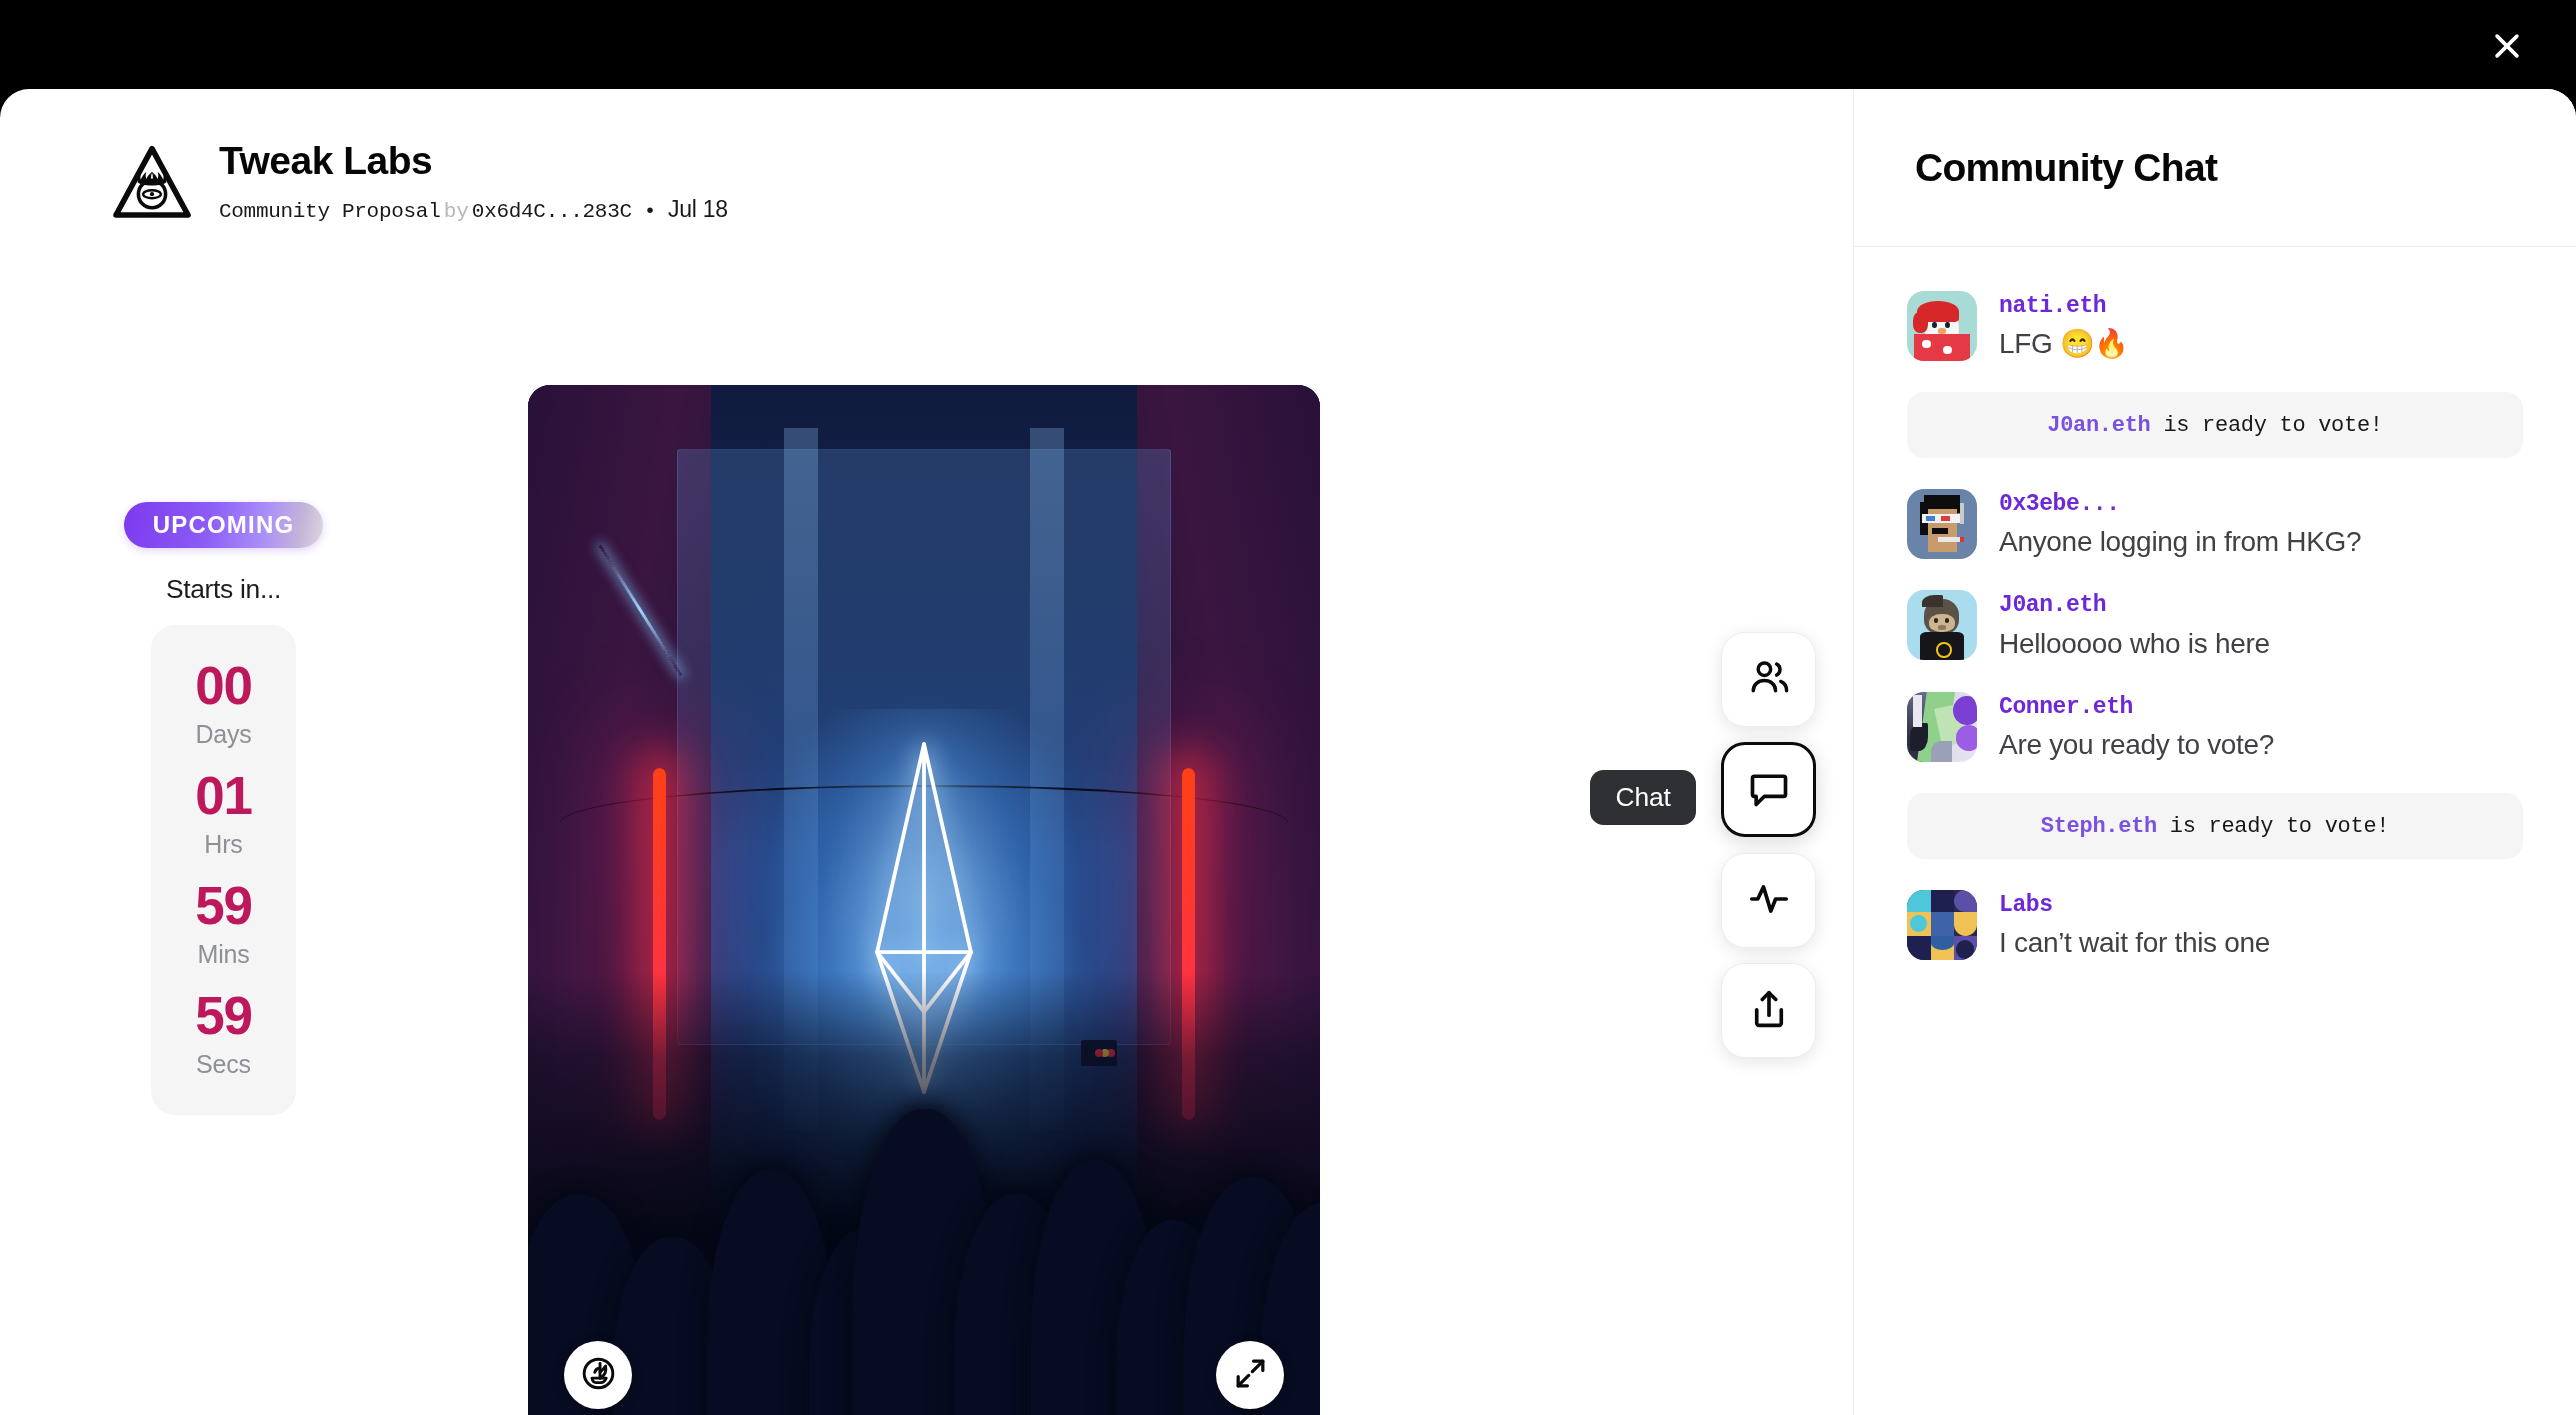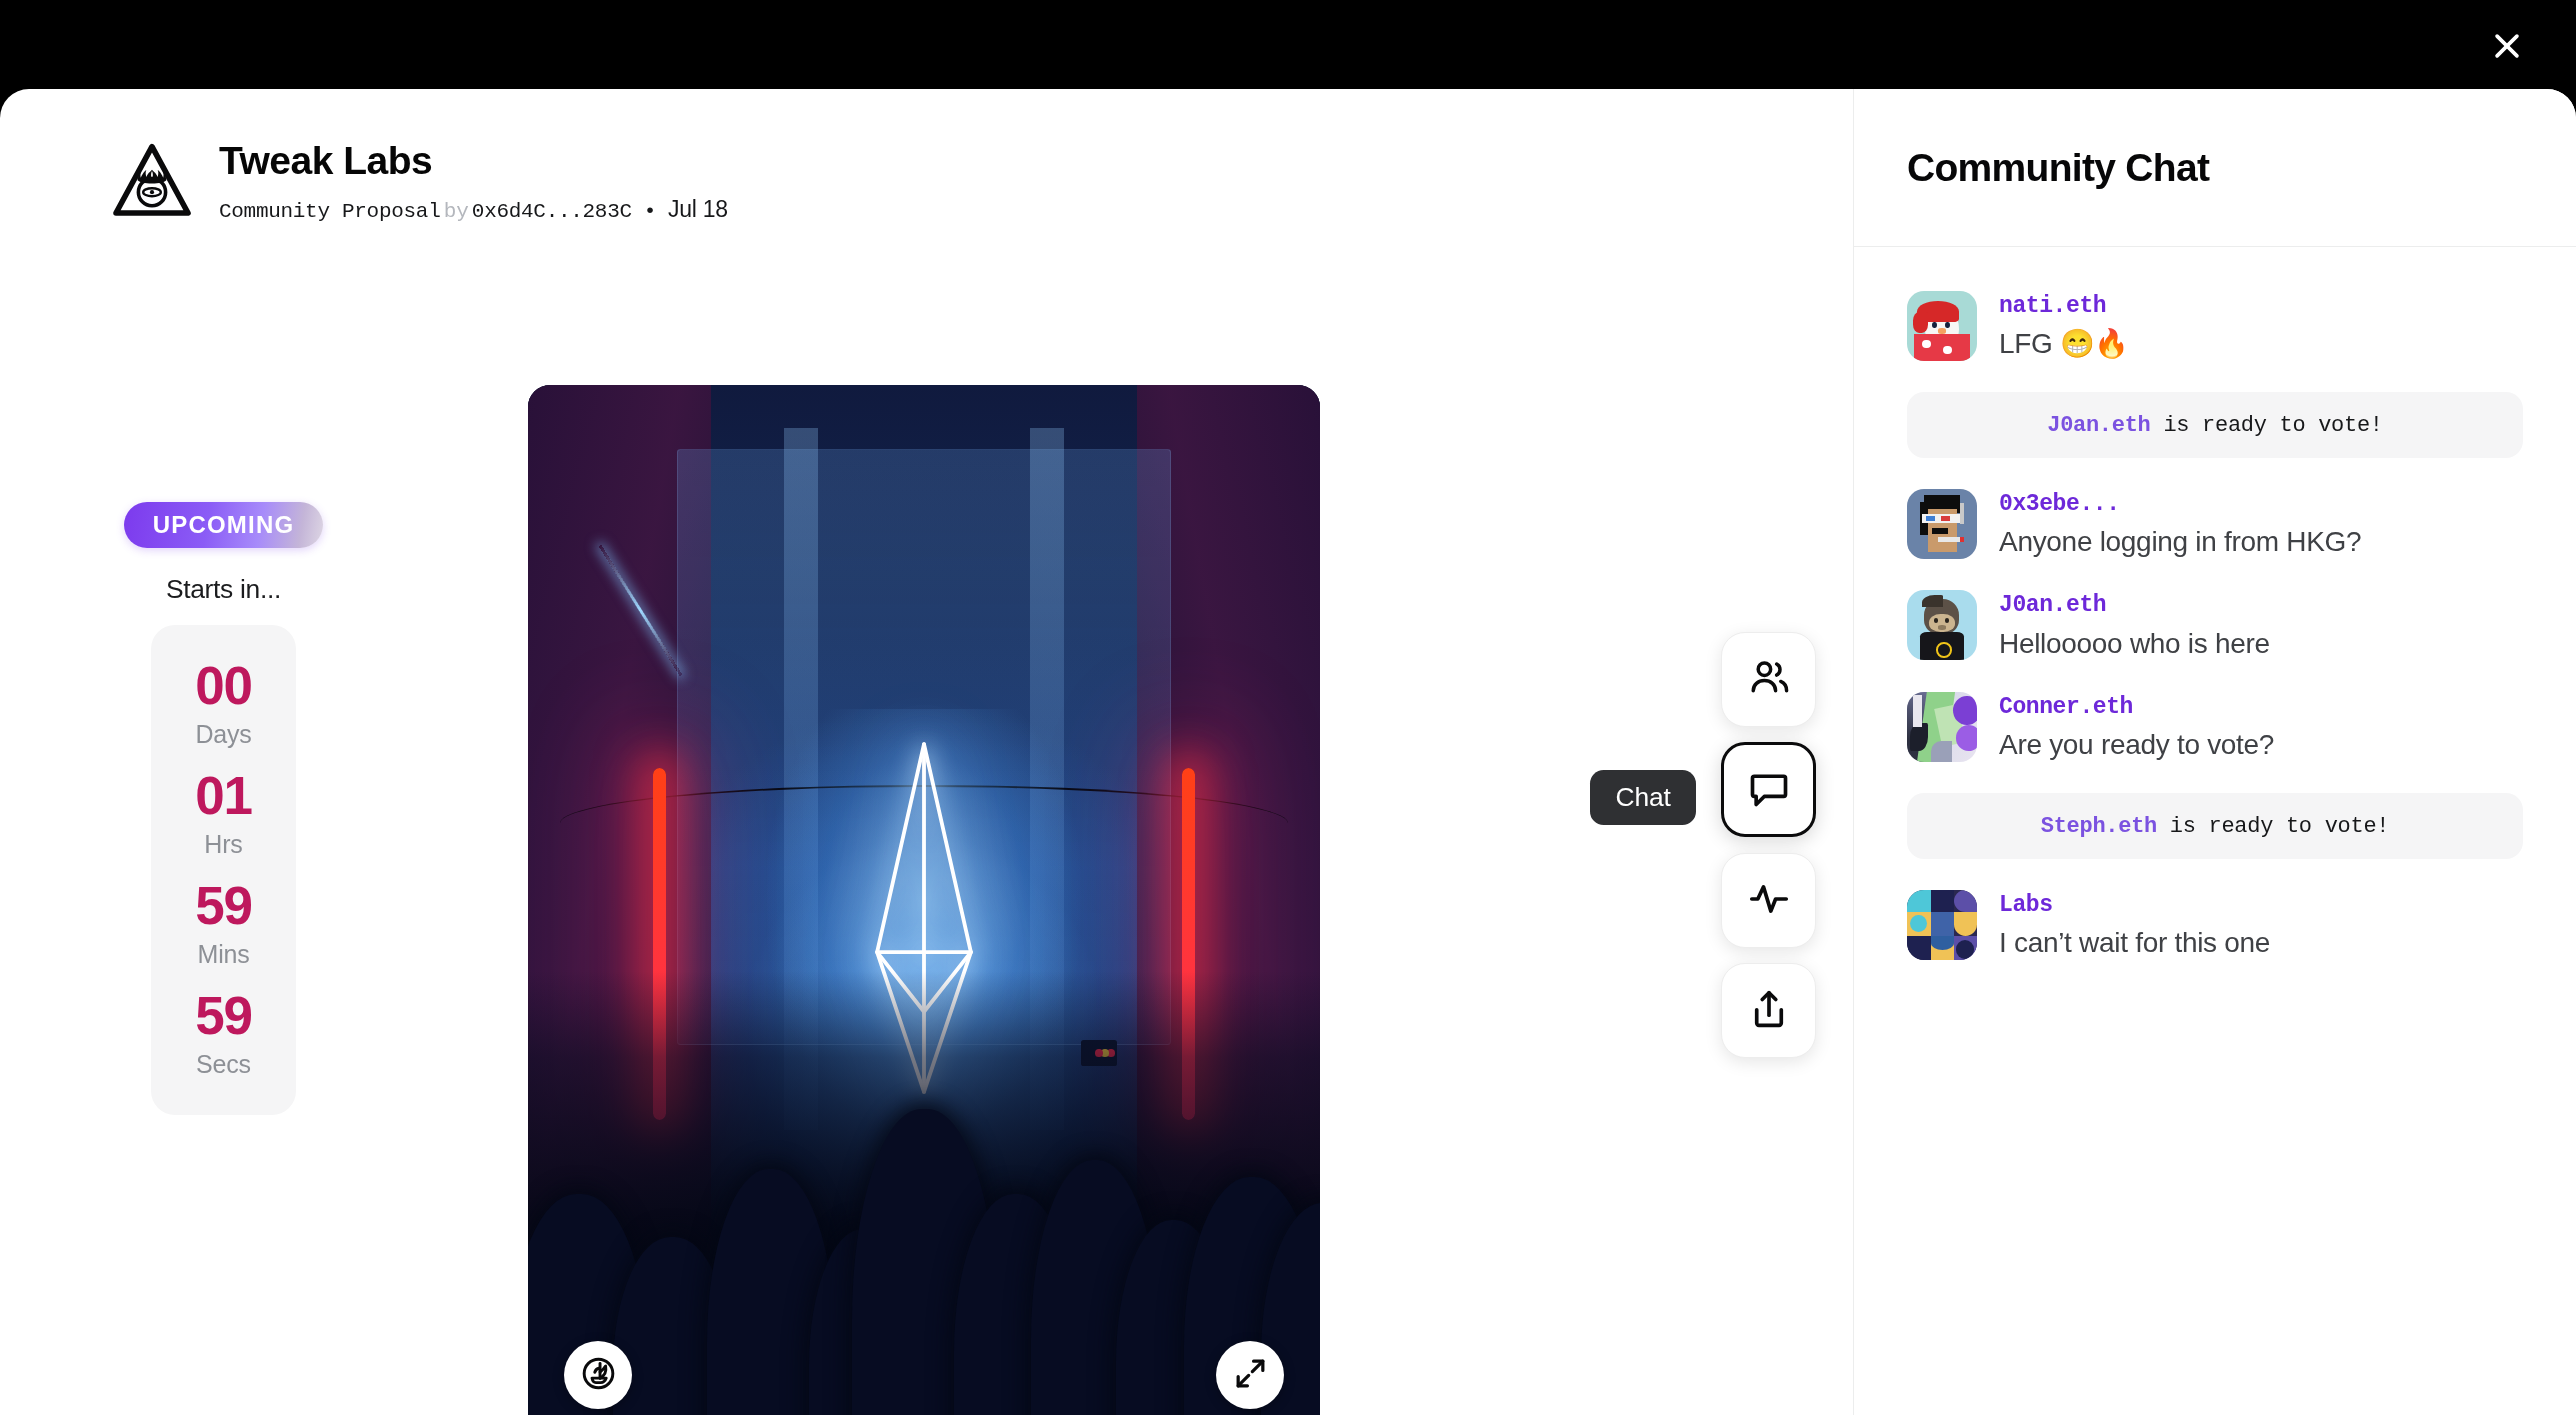--- a/index.html
+++ b/index.html
@@ -34,21 +34,21 @@
 
   
   #main {
     position:absolute; top:0; left:0;
     width:1853px; height:1326px;
   }
 
   
   #proposal-header {
     position:absolute; top:47px; left:112px;
-    display:flex; align-items:flex-start; gap:27px;
+    display:flex; align-items:flex-end; gap:27px;
   }
   #brand-logo { width:80px; height:80px; flex:0 0 auto; margin-top:5.1px; }
   #header-text { padding-top:5.1px; }
   #proposal-title {
     font-size:39px; font-weight:700; color:#060606;
     letter-spacing:-0.5px; line-height:1.05;
   }
   #proposal-meta {
     margin-top:13.6px;
     font-family:"Liberation Mono", monospace;
@@ -229,21 +229,21 @@
     background:#fff;
     border-left:1.7px solid #eceded;
   }
   #chat-header {
     height:158px;
     border-bottom:1.7px solid #eceded;
     display:flex; align-items:center;
     padding-left:53px;
   }
   #chat-title {
-    font-size:39px; font-weight:700; color:#070708; letter-spacing:-0.7px;
+    font-size:39px; font-weight:700; color:#070708; letter-spacing:-0.7px;margin-left:8px;
   }
   #chat-messages {
     position:absolute; top:158px; left:0; right:0;
     bottom:183px;
     padding:44px 53px 0 53px;
     overflow:hidden;
   }
   .msg { display:flex; gap:22px; margin-bottom:31px; align-items:flex-start; }
   .msg-avatar {
     width:70px; height:70px; border-radius:17px; flex:0 0 auto;

